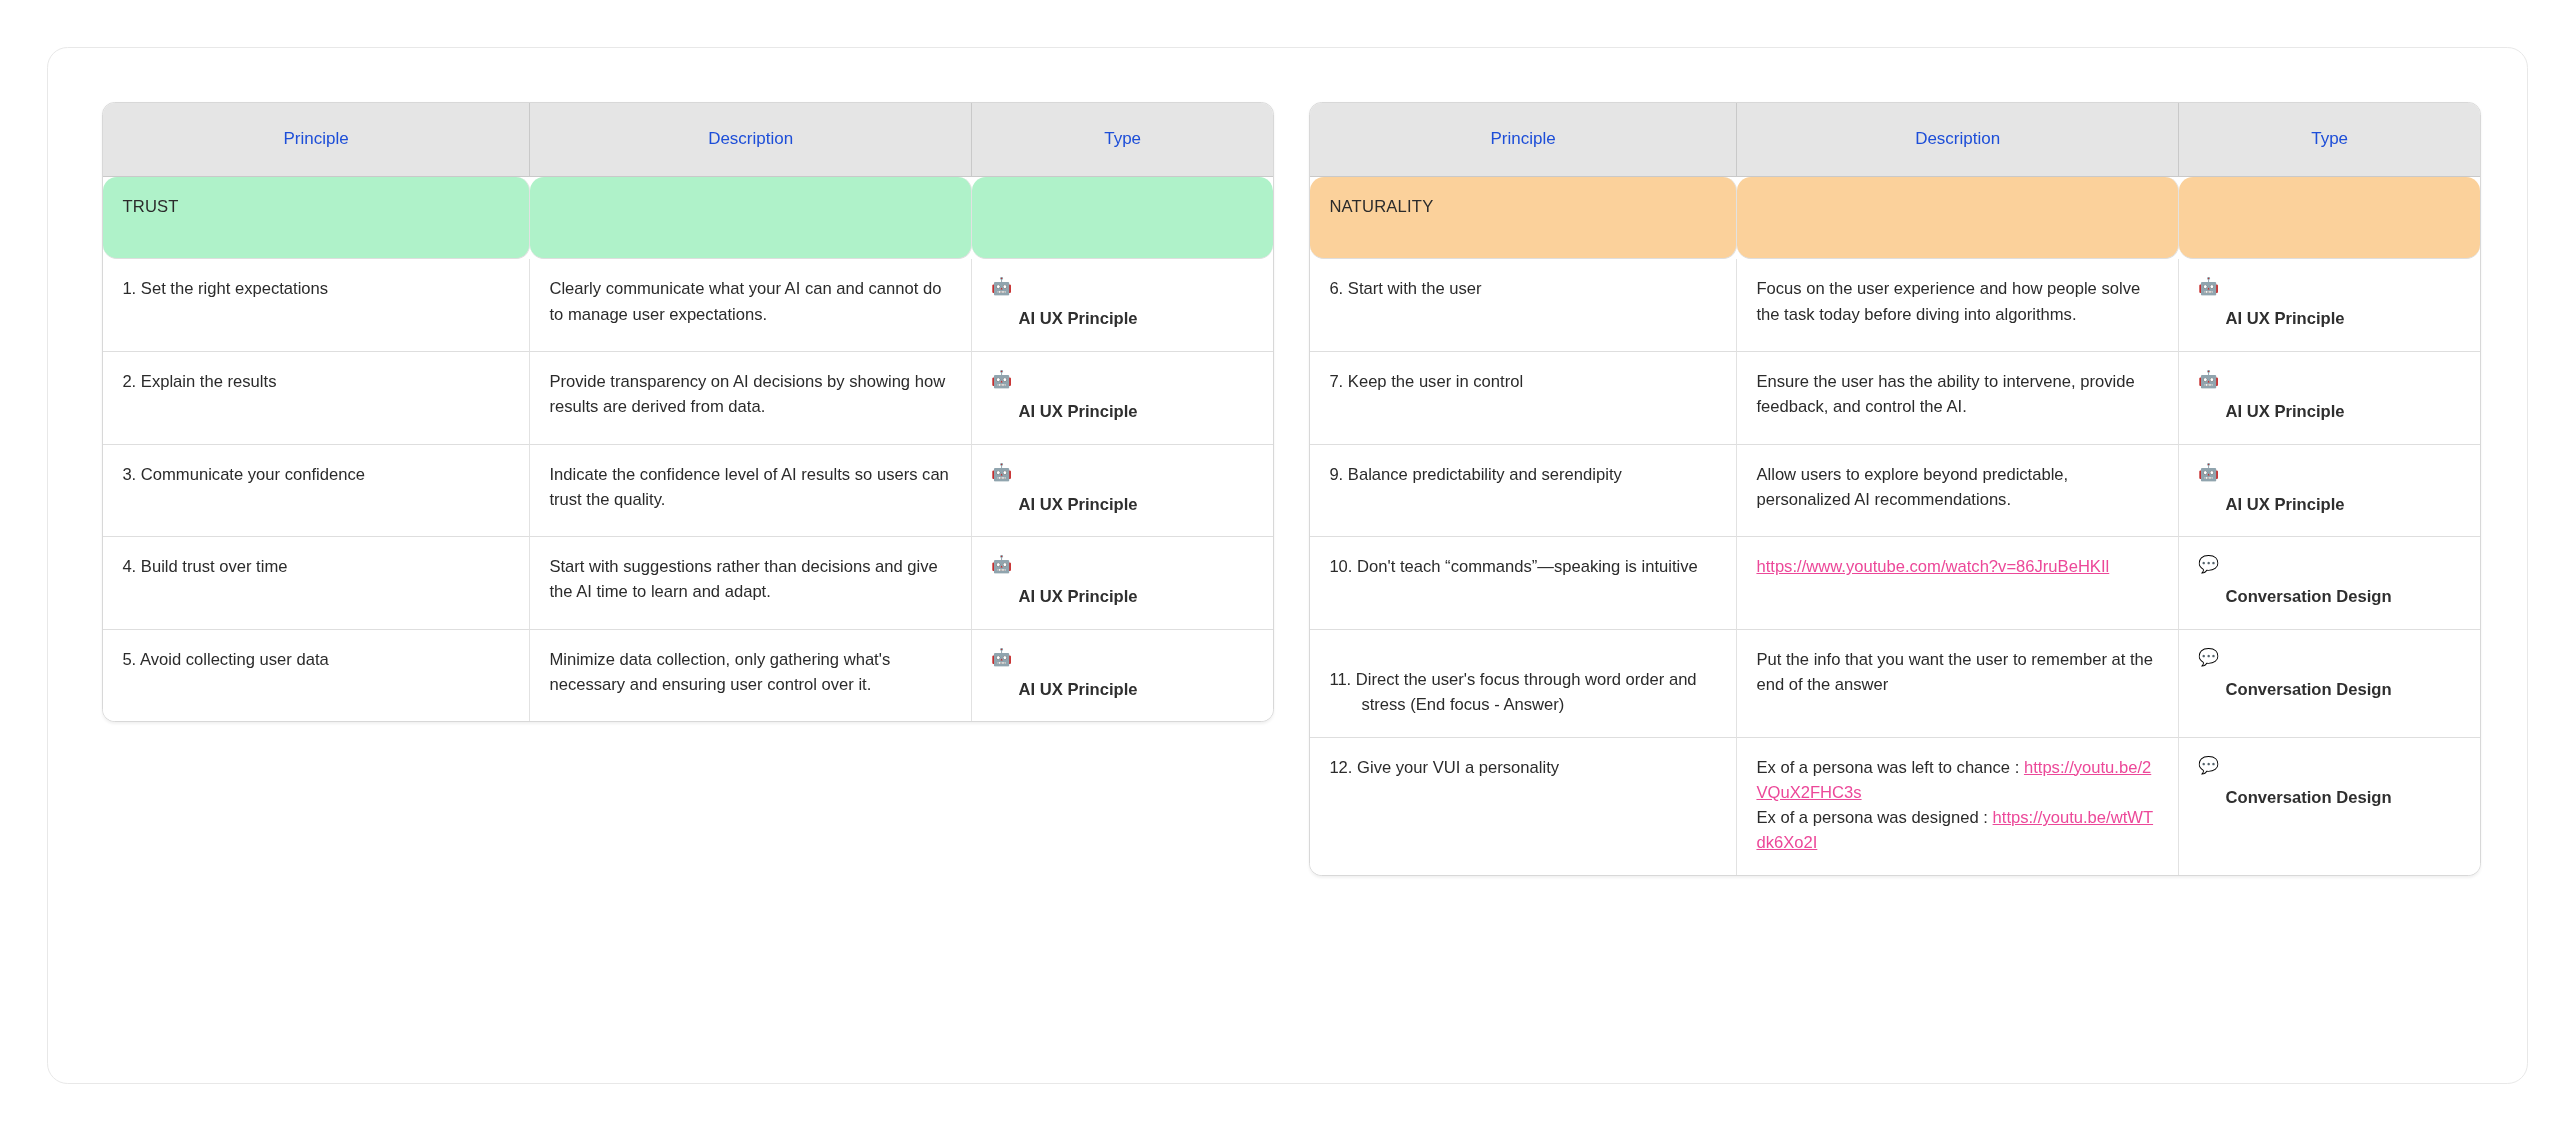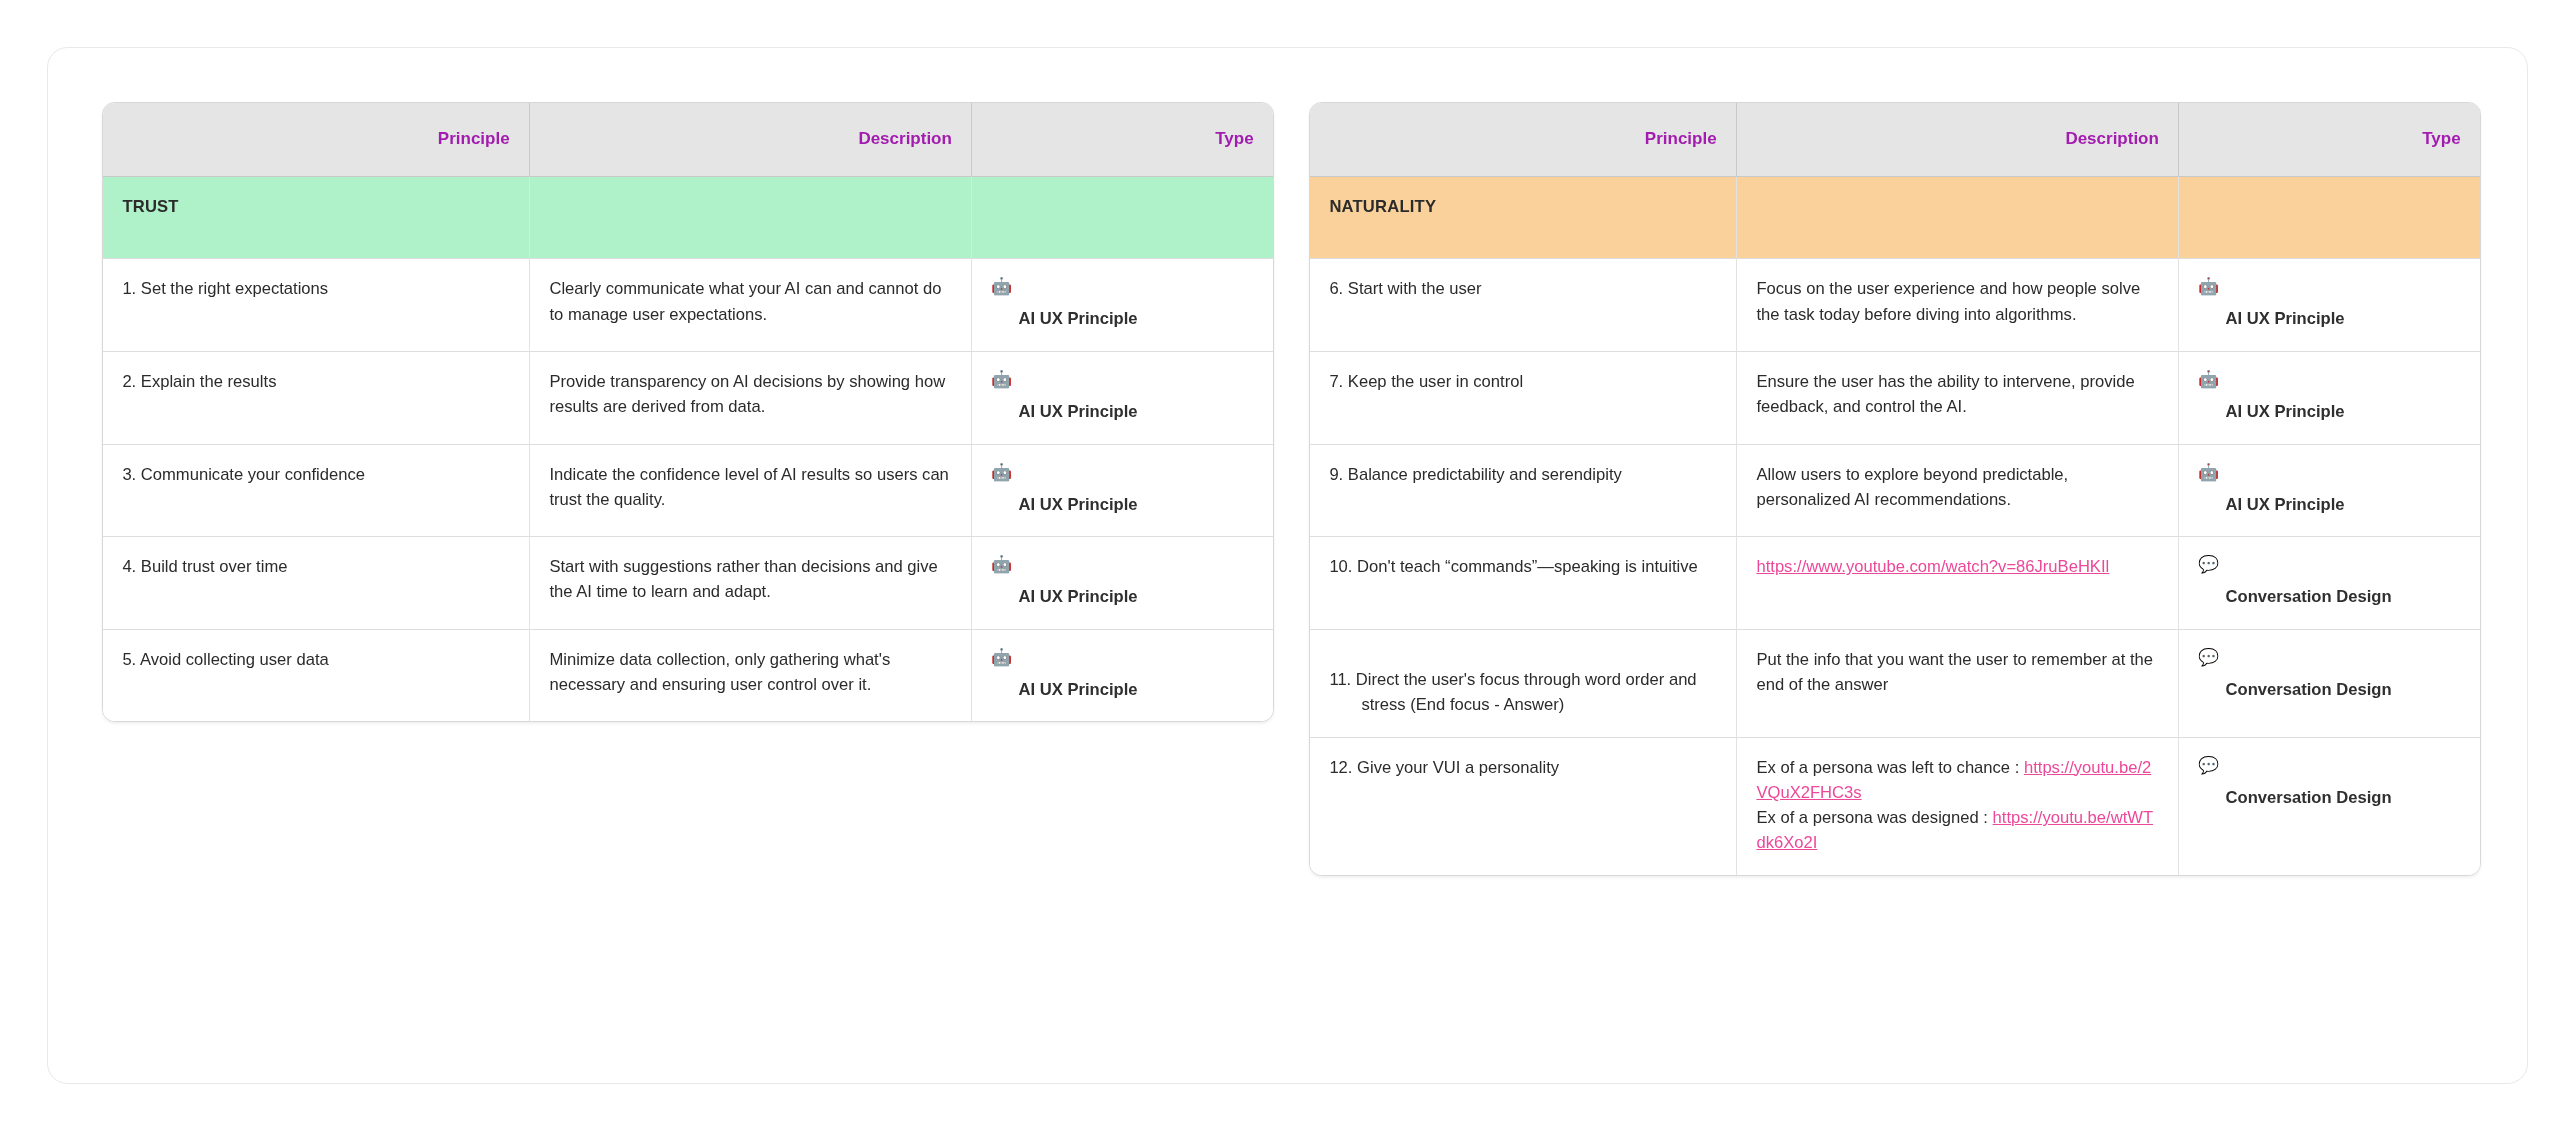--- a/index.html
+++ b/index.html
@@ -52,24 +52,24 @@
     overflow: hidden;
     box-shadow: 0 1.1px 2.9px rgba(0,0,0,0.06);
   }
 
   table.principles col.c-principle   { width: 36.5%; }
   table.principles col.c-description { width: 37.8%; }
   table.principles col.c-type        { width: 25.7%; }
 
   table.principles thead th {
     background: #e5e5e5;
-    color: #a21caf;
+    color: #1d4ed8;
     font-size: 17px;
-    font-weight: 700;
-    text-align: right;
+    font-weight: 400;
+    text-align: center;
     padding: 15px 19.4px 16px 19.4px;
     height: 42px;
     vertical-align: middle;
     border-bottom: 1.7px solid #c9c9c9;
     border-right: 1.1px solid #c9c9c9;
   }
   table.principles thead th:last-child { border-right: none; }
 
   table.principles tbody td {
     font-size: 16.6px;
@@ -81,28 +81,29 @@
     border-right: 1.1px solid #e2e2e2;
     background: #ffffff;
     word-wrap: break-word;
     overflow-wrap: break-word;
   }
   table.principles tbody td:last-child { border-right: none; }
   table.principles tbody tr:last-child td { border-bottom: none; }
 
   
   tr.section-row td {
-    font-weight: bold;
+    font-weight: normal;
     font-size: 16.6px;
     letter-spacing: 0.2px;
     padding-top: 17px;
     padding-bottom: 27px;
     height: 45px;
     color: #1f1f1f;
     border-bottom: 1.1px solid #cfcfcf;
+    border-radius: 14px;
   }
   tr.section-row.trust td      { background: #aff2c9; }
   tr.section-row.naturality td { background: #fbd19b; }
 
   
   tr.data-row td { min-height: 69px; }
   tr.tall td     { padding-bottom: 55px; }
 
   .principle-cell {
     display: block;

